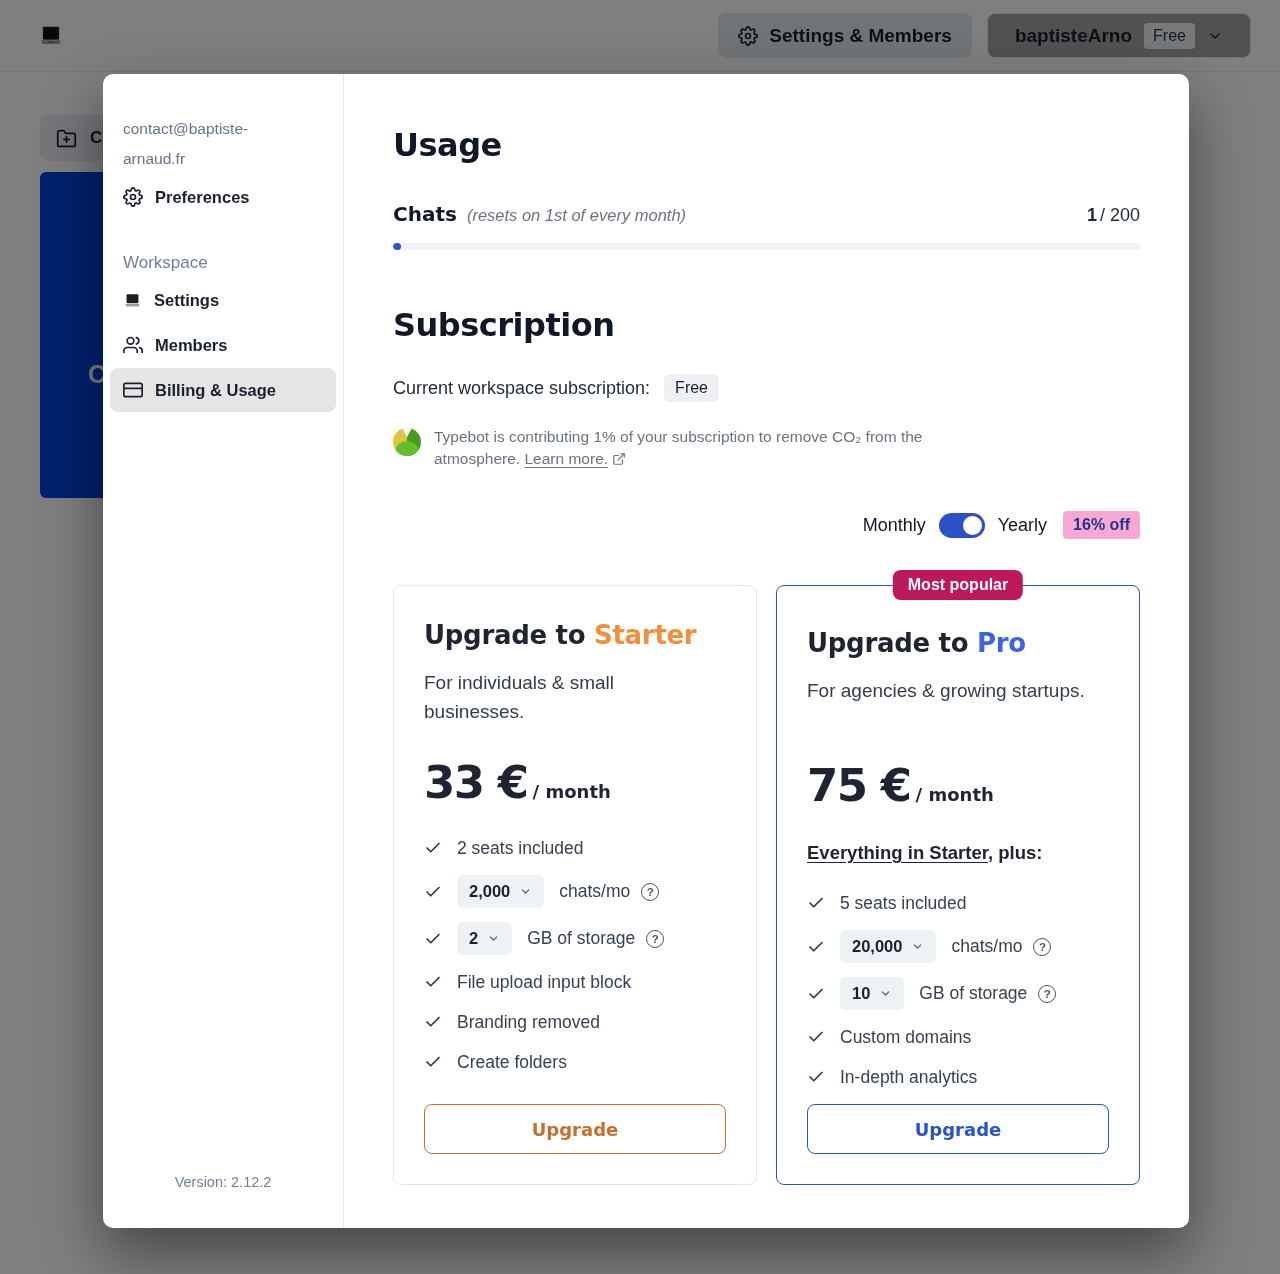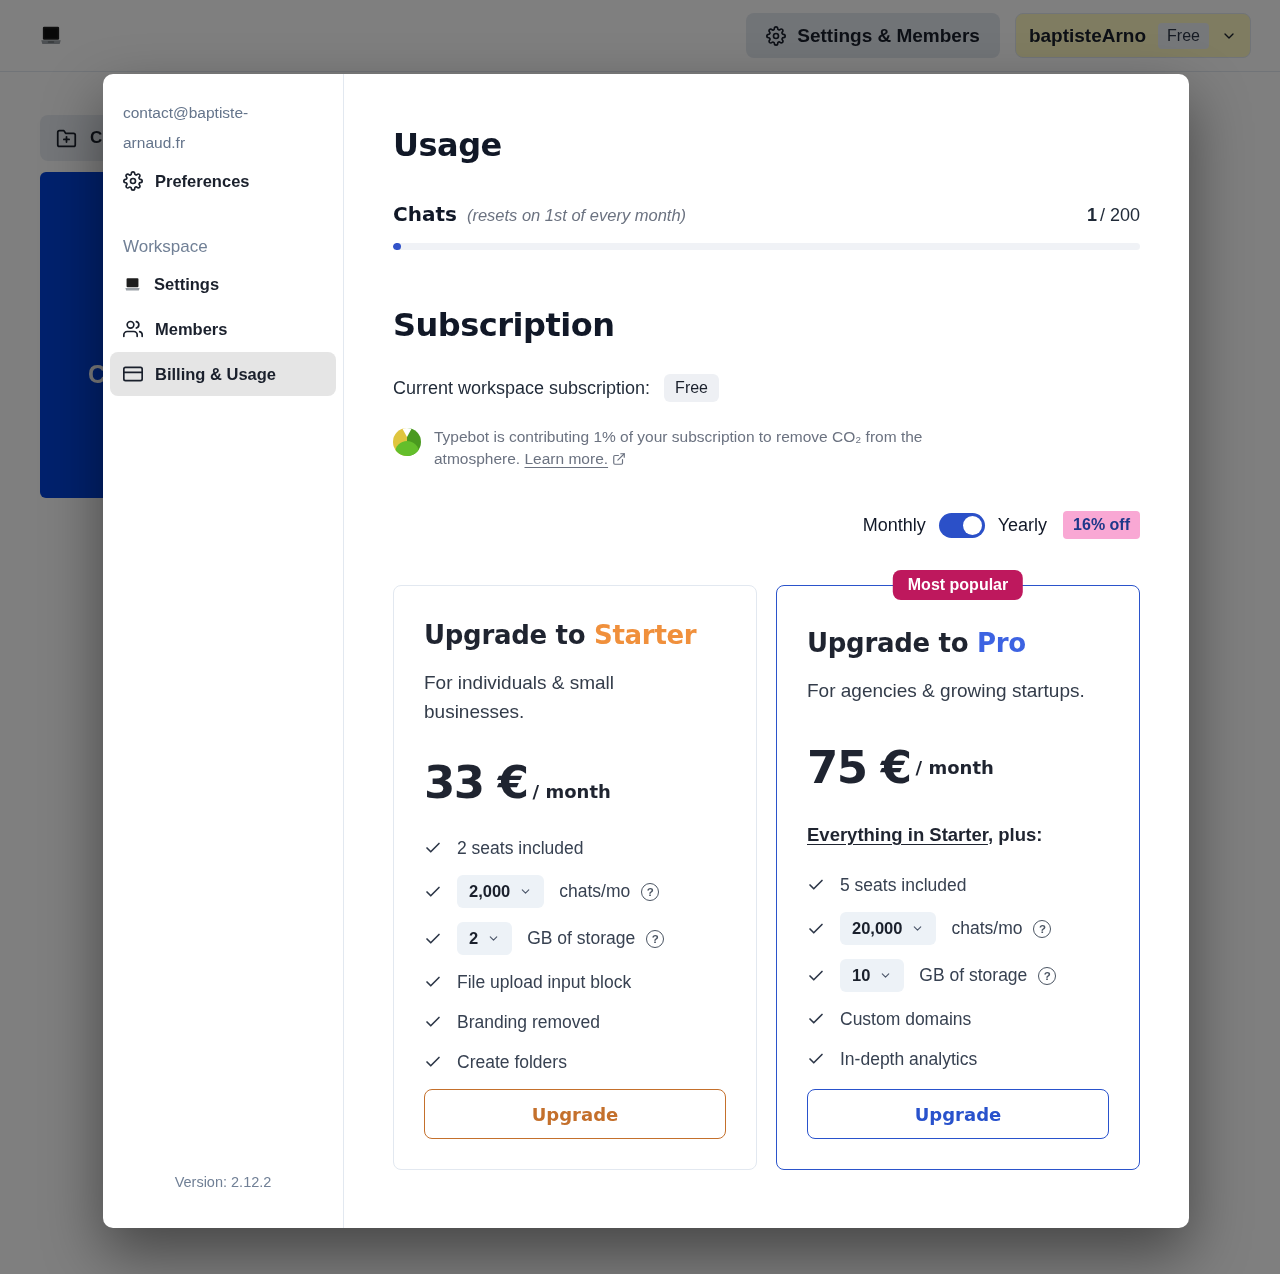--- a/index.html
+++ b/index.html
@@ -18,22 +18,22 @@
     position:absolute; top:0; left:0; right:0; height:72px; background:#fff;
     border-bottom:1px solid #E2E8F0; display:flex; align-items:center; padding:0 29px 0 38px;
   }
   .nav-right { margin-left:auto; display:flex; align-items:center; gap:15px; }
   .btn-settings-members {
     display:flex; align-items:center; gap:11px; height:45px; padding:0 20px;
     background:#E3E8EF; border:none; border-radius:8px;
     font-family:inherit; font-size:19px; font-weight:700; color:#1A202C; cursor:pointer;
   }
   .btn-workspace {
-    display:flex; align-items:center; gap:12px; height:45px; padding:0 13px;
-    background:#fef9c3; border:1px solid #E2E8F0; border-radius:8px;
+    display:flex; align-items:center; gap:12px; height:45px; padding:0 27px;
+    background:#a3a3a3; border:1px solid #E2E8F0; border-radius:8px;
     font-family:inherit; font-size:19px; font-weight:700; color:#1A202C; cursor:pointer;
   }
   .badge-gray {
     background:#EDF0F4; border-radius:4px; padding:4px 9px;
     font-size:16px; font-weight:400; color:#2D3748;
   }
   .btn-create-folder {
     position:absolute; left:40px; top:115px; width:168px; height:46px;
     display:flex; align-items:center; gap:13px; padding:0 16px;
     background:#E9EDF2; border:none; border-radius:8px;
@@ -47,21 +47,21 @@
 
   
   .backdrop { position:absolute; inset:0; background:rgba(0,0,0,0.5); z-index:10; }
   .modal {
     position:absolute; left:103px; top:74px; width:1086px; height:1154px; z-index:20;
     background:#fff; border-radius:10px; box-shadow:0 25px 60px rgba(0,0,0,.45);
     display:flex; overflow:hidden;
   }
 
   
-  .msidebar { width:241px; flex-shrink:0; border-right:1px solid #E2E8F0; padding-top:24px; position:relative; }
+  .msidebar { width:241px; flex-shrink:0; border-right:1px solid #E2E8F0; padding-top:40px; position:relative; }
   .email { padding:0 20px; width:225px; color:#64748B; font-size:15.5px; line-height:30px; overflow-wrap:break-word; }
   .side-item {
     display:flex; align-items:center; gap:12px; padding:12px 20px; margin-top:1px;
     font-size:16.5px; font-weight:600; color:#1A202C; cursor:pointer;
   }
   .side-item.first { margin-top:10px; }
   .side-item.active { background:#e5e5e5; border-radius:8px; margin:1px 7px 0; padding:12px 13px; }
   .side-section { margin:34px 0 6px; padding:0 20px; font-size:17px; font-weight:500; color:#718096; }
   .avatar {
     width:21px; height:21px; border-radius:50%;
@@ -115,21 +115,21 @@
     background:#be185d; color:#fff; font-size:16px; font-weight:600;
     padding:6px 15px; border-radius:8px; white-space:nowrap;
   }
   .card h3 { font-size:26px; font-weight:800; color:#1F2430; margin-top:6px; letter-spacing:-0.3px; }
   .card.pro h3 { margin-top:14px; }
   .plan-name.starter { color:#F0903C; }
   .plan-name.pro { color:#3D63E2; }
   .desc { margin-top:18px; font-size:19px; color:#333C4A; line-height:29px; }
   .card.starter .desc { max-width:250px; }
   .price-row { margin-top:30px; display:flex; align-items:baseline; gap:5px; }
-  .card.pro .price-row { margin-top:36px;align-items:center; }
+  .card.pro .price-row { margin-top:54px; }
   .price { font-size:45px; font-weight:800; color:#1F2430; letter-spacing:-1.5px; }
   .period { font-size:18px; font-weight:800; color:#1F2430; }
   .includes { margin-top:30px; font-size:18.5px; font-weight:700; color:#1F2430; }
   .includes .u { text-decoration:underline; text-underline-offset:3px; }
   .features { margin-top:26px; }
   .feature { display:flex; align-items:center; margin-bottom:14px; min-height:26px; }
   .fcheck { margin-right:15px; flex-shrink:0; }
   .ftext, .fsuffix { font-size:17.5px; color:#374151; }
   .fsuffix { margin-left:15px; }
   .chip {

